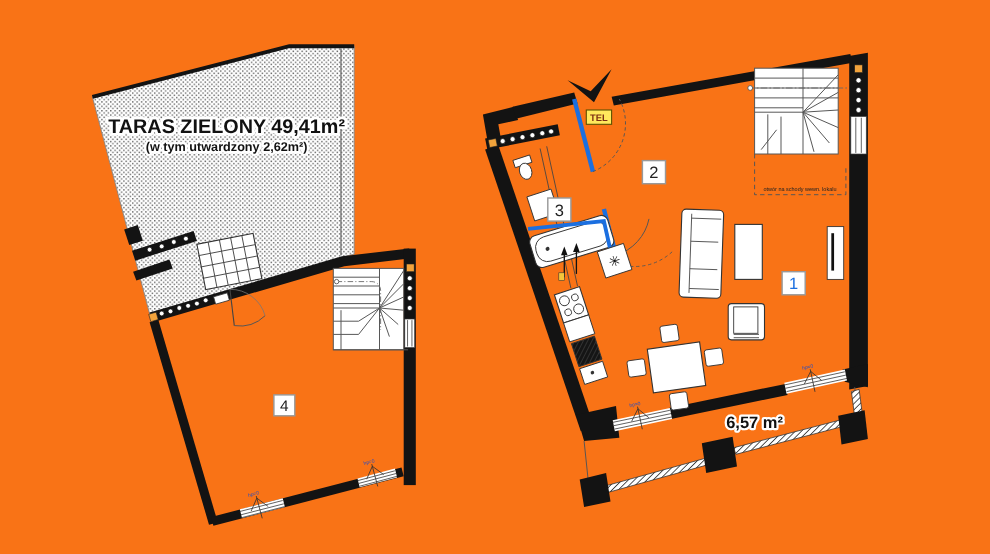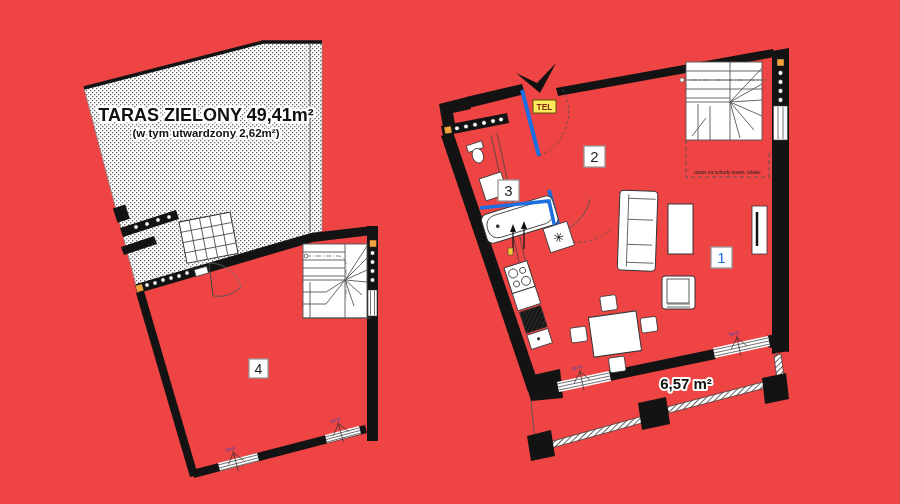--- a/index.html
+++ b/index.html
@@ -1,16 +1,16 @@
 <!DOCTYPE html>
 <html><head>
 <meta charset="utf-8">
 <style>
   html,body{margin:0;padding:0;background:#ffffff;}
-  .sheet{position:relative;width:900px;height:504px;background:#ef4444;overflow:hidden;}
+  .sheet{position:relative;width:900px;height:504px;background:#f97316;overflow:hidden;}
   svg{display:block;}
   svg text{font-family:"Liberation Sans","DejaVu Sans",sans-serif;}
   .halo{paint-order:stroke;stroke:#fff;stroke-width:5px;stroke-linejoin:round;}
   .halo2{paint-order:stroke;stroke:#fff;stroke-width:4px;stroke-linejoin:round;}
   .w{fill:#131313;}
   .s{stroke:#555;stroke-width:.9;fill:none;}
   .s2{stroke:#444;stroke-width:.8;fill:none;}
   .gl{stroke:#333;stroke-width:.7;fill:none;}
   .wc{fill:#fff;stroke:#000;stroke-width:.6;}
   .fx{fill:#fff;stroke:#333;stroke-width:1;}

